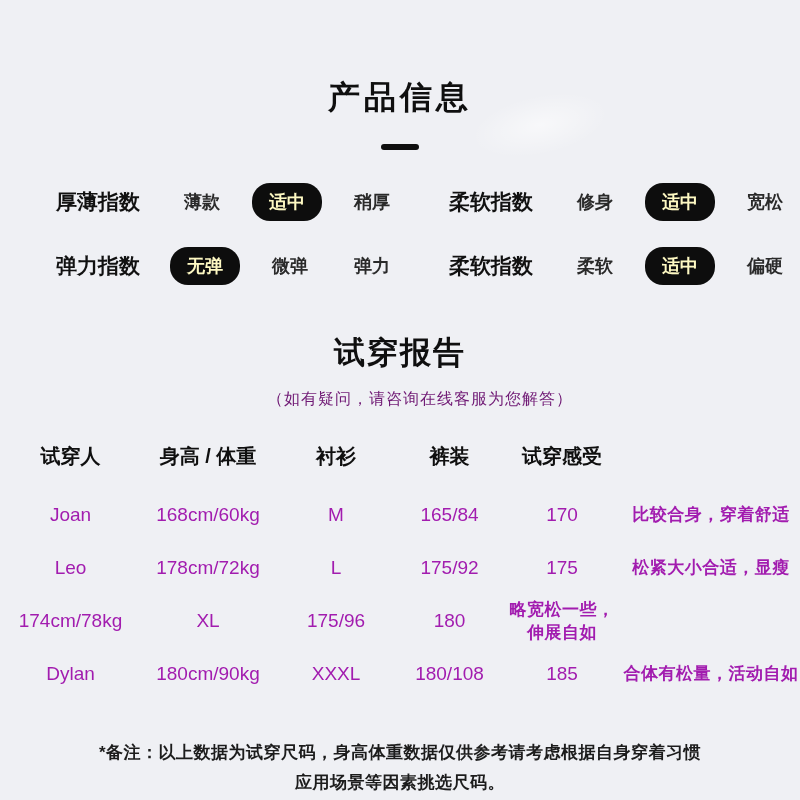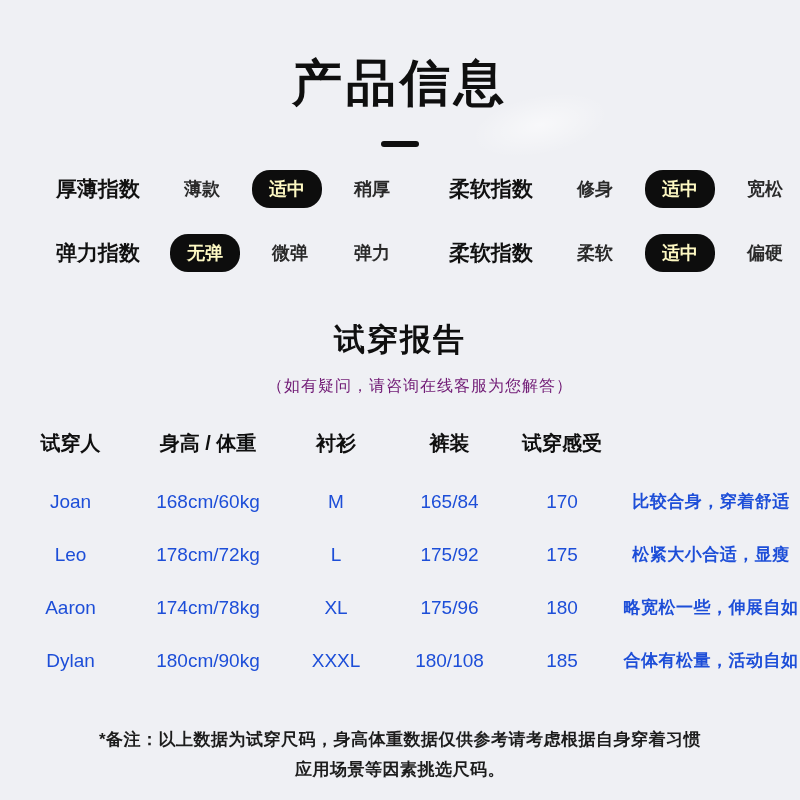--- a/index.html
+++ b/index.html
@@ -7,43 +7,43 @@
   body {
     background:#eff0f4;
     font-family:"Liberation Sans","DejaVu Sans",sans-serif;
     color:#141414;
     overflow:hidden;
   }
   .page { width:800px; height:800px; position:relative; }
 
   
   .title {
-    padding-top:50px;
-    text-align:center;
-    font-size:50px;
+    padding-top:76px;
+    text-align:center;
+    font-size:32px;
     font-weight:700;
     letter-spacing:4px;
     color:#0f0f0f;
     position:relative;
     z-index:1;
   }
   .title-sheen {
     position:absolute; left:470px; top:95px; width:140px; height:60px;
     background:radial-gradient(ellipse at center, rgba(255,255,255,0.55), rgba(255,255,255,0) 70%);
     transform:rotate(-12deg);
     pointer-events:none;
   }
   .dash {
     width:38px; height:6px; background:#0f0f0f;
     margin:24px auto 0 auto; border-radius:3px;
   }
 
   
   .indices {
-    margin-top:24px;
+    margin-top:34px;
     display:grid;
     grid-template-columns:1fr 1fr;
     row-gap:28px;
     padding:0 30px 0 56px;
   }
   .index-row { display:flex; align-items:center; height:36px; }
   .index-row.right { padding-left:27px; }
   .index-label { font-size:21px; font-weight:700; color:#111; white-space:nowrap; }
   .opts { display:flex; align-items:center; margin-left:30px; }
   .opt {
@@ -73,21 +73,21 @@
 
   
   .ftable { margin-top:26px; }
   .trow {
     display:grid;
     grid-template-columns:141px 134px 122px 105px 120px 178px;
     align-items:center;
     height:53px;
   }
   .trow.head { height:40px; margin-bottom:12px; }
-  .tcell { text-align:center; font-size:19px; color:#1d4ed8; }
+  .tcell { text-align:center; font-size:19px; color:#a21caf; }
   .trow.head .tcell { font-size:20px; font-weight:700; color:#0f0f0f; }
   .tcell.feedback { font-size:17px; font-weight:700; letter-spacing:0.5px; }
 
   
   .footnote {
     margin-top:38px;
     text-align:center;
     font-size:17px; font-weight:600;
     color:#1c1c1c;
     line-height:1.75;
@@ -168,21 +168,20 @@
     <div class="trow">
       <span class="tcell">Leo</span>
       <span class="tcell">178cm/72kg</span>
       <span class="tcell">L</span>
       <span class="tcell">175/92</span>
       <span class="tcell">175</span>
       <span class="tcell feedback">松紧大小合适，显瘦</span>
     </div>
 
     <div class="trow">
-      <span class="tcell">Aaron</span>
       <span class="tcell">174cm/78kg</span>
       <span class="tcell">XL</span>
       <span class="tcell">175/96</span>
       <span class="tcell">180</span>
       <span class="tcell feedback">略宽松一些，伸展自如</span>
     </div>
 
     <div class="trow">
       <span class="tcell">Dylan</span>
       <span class="tcell">180cm/90kg</span>

